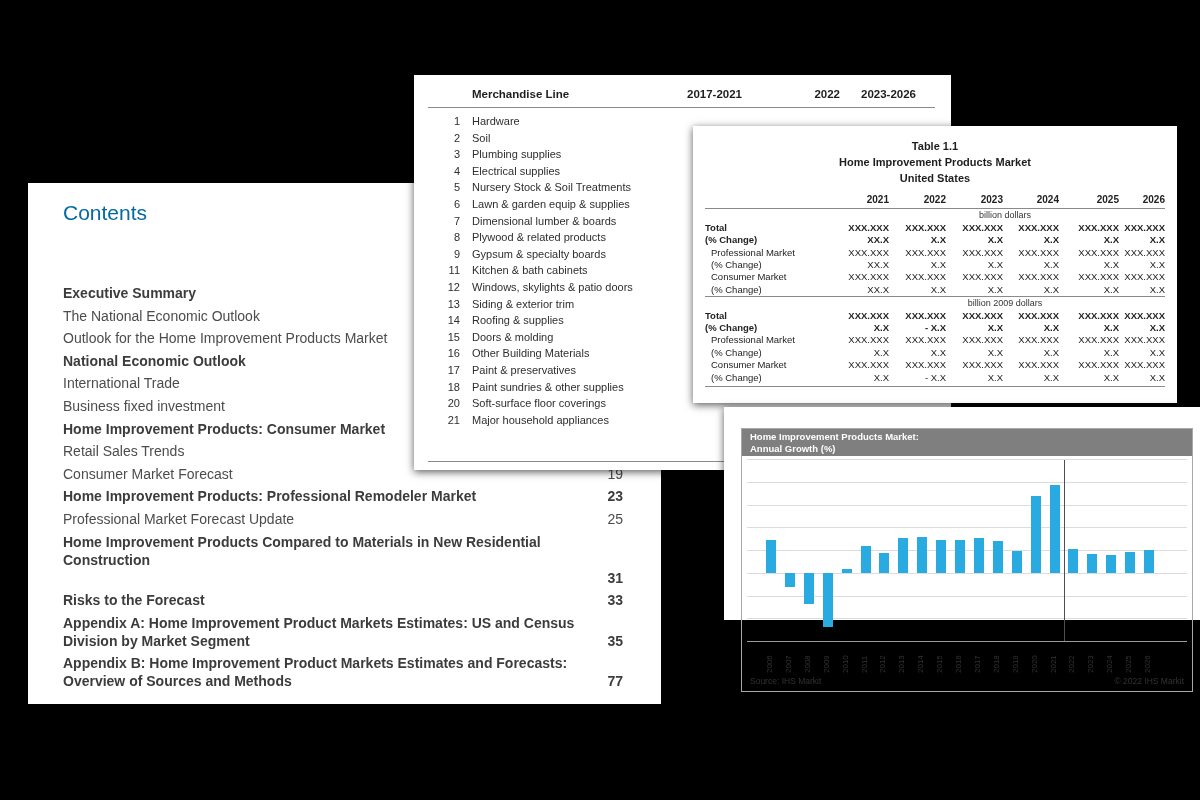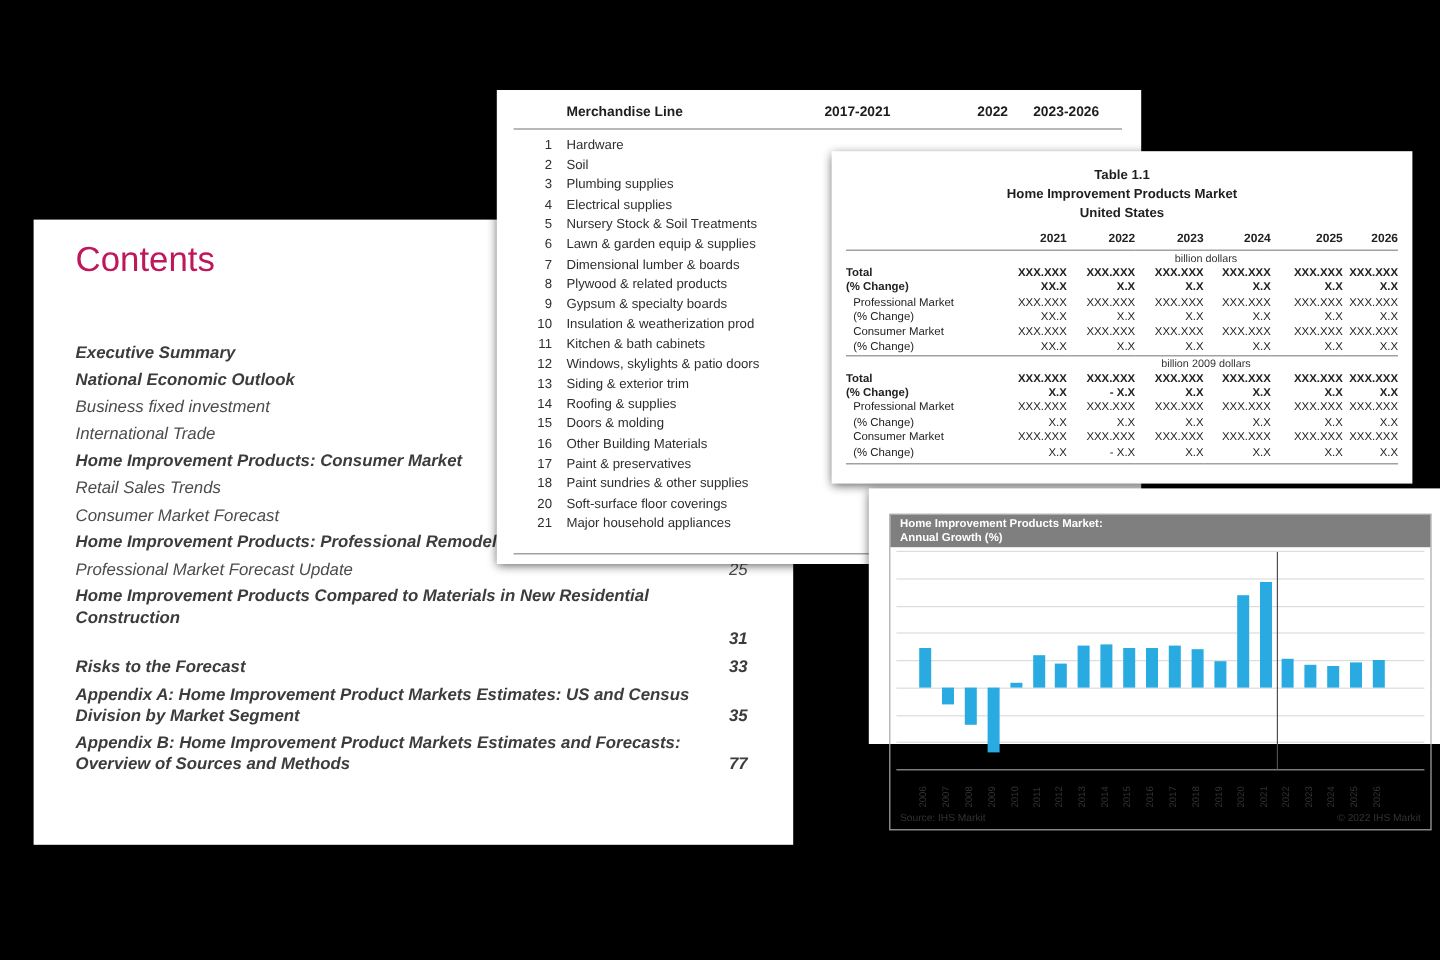--- a/index.html
+++ b/index.html
@@ -4,22 +4,22 @@
 <style>
   html,body{margin:0;padding:0;}
   body{
     width:1200px;height:800px;position:relative;background:#000;
     font-family:"Liberation Sans","DejaVu Sans",sans-serif;overflow:hidden;
   }
   .panel{position:absolute;background:#fff;box-shadow:0 2px 8px rgba(0,0,0,0.65);}
 
   
   #contents-panel{left:28px;top:183px;width:633px;height:521px;z-index:1;}
-  #contents-title{position:absolute;left:35px;top:18px;font-size:29px;color:#be185d;}
-  #contents-entries{position:absolute;left:35px;top:101px;width:560px;font-style:italic;}
+  #contents-title{position:absolute;left:35px;top:18px;font-size:21px;color:#0369a1;}
+  #contents-entries{position:absolute;left:35px;top:101px;width:560px;}
   .toc-entry{position:relative;font-size:14px;line-height:18px;margin-bottom:4.6px;color:#4c4c4c;padding-right:34px;}
   .toc-entry.bold{font-weight:bold;color:#3c3c3c;}
   .toc-page{position:absolute;right:0;bottom:0;}
   .toc-entry.page-newline{padding-right:0;}
   .toc-entry.page-newline .toc-page{position:static;display:block;text-align:right;}
 
   
   #merch-panel{left:414px;top:75px;width:537px;height:395px;z-index:2;}
   .merch-header{position:absolute;top:13px;font-weight:bold;font-size:11.5px;color:#1e1e1e;}
   #merch-col-name{left:58px;}
@@ -60,23 +60,25 @@
   #chart-source{position:absolute;left:8px;bottom:5px;font-size:8.5px;color:#333;}
   #chart-copyright{position:absolute;right:8px;bottom:5px;font-size:8.5px;color:#333;}
 </style>
 </head>
 <body>
 
 <div class="panel" id="contents-panel">
   <div id="contents-title">Contents</div>
   <div id="contents-entries">
       <div class="toc-entry bold"><span>Executive Summary</span></div>
+      <div class="toc-entry"><span>The National Economic Outlook</span></div>
+      <div class="toc-entry"><span>Outlook for the Home Improvement Products Market</span></div>
       <div class="toc-entry bold"><span>National Economic Outlook</span></div>
+      <div class="toc-entry"><span>International Trade</span></div>
       <div class="toc-entry"><span>Business fixed investment</span></div>
-      <div class="toc-entry"><span>International Trade</span></div>
       <div class="toc-entry bold"><span>Home Improvement Products: Consumer Market</span></div>
       <div class="toc-entry"><span>Retail Sales Trends</span></div>
       <div class="toc-entry"><span>Consumer Market Forecast</span><span class="toc-page">19</span></div>
       <div class="toc-entry bold"><span>Home Improvement Products: Professional Remodeler Market</span><span class="toc-page">23</span></div>
       <div class="toc-entry"><span>Professional Market Forecast Update</span><span class="toc-page">25</span></div>
       <div class="toc-entry bold page-newline"><span>Home Improvement Products Compared to Materials in New Residential Construction</span><span class="toc-page">31</span></div>
       <div class="toc-entry bold"><span>Risks to the Forecast</span><span class="toc-page">33</span></div>
       <div class="toc-entry bold"><span>Appendix A: Home Improvement Product Markets Estimates: US and Census Division by Market Segment</span><span class="toc-page">35</span></div>
       <div class="toc-entry bold"><span>Appendix B: Home Improvement Product Markets Estimates and Forecasts: Overview of Sources and Methods</span><span class="toc-page">77</span></div>
     </div>
@@ -91,21 +93,20 @@
   <div id="merch-list">
       <div class="merch-row"><span class="merch-num">1</span><span class="merch-label">Hardware</span></div>
       <div class="merch-row"><span class="merch-num">2</span><span class="merch-label">Soil</span></div>
       <div class="merch-row"><span class="merch-num">3</span><span class="merch-label">Plumbing supplies</span></div>
       <div class="merch-row"><span class="merch-num">4</span><span class="merch-label">Electrical supplies</span></div>
       <div class="merch-row"><span class="merch-num">5</span><span class="merch-label">Nursery Stock &amp; Soil Treatments</span></div>
       <div class="merch-row"><span class="merch-num">6</span><span class="merch-label">Lawn &amp; garden equip &amp; supplies</span></div>
       <div class="merch-row"><span class="merch-num">7</span><span class="merch-label">Dimensional lumber &amp; boards</span></div>
       <div class="merch-row"><span class="merch-num">8</span><span class="merch-label">Plywood &amp; related products</span></div>
       <div class="merch-row"><span class="merch-num">9</span><span class="merch-label">Gypsum &amp; specialty boards</span></div>
-      <div class="merch-row"><span class="merch-num">10</span><span class="merch-label">Insulation &amp; weatherization prod</span></div>
       <div class="merch-row"><span class="merch-num">11</span><span class="merch-label">Kitchen &amp; bath cabinets</span></div>
       <div class="merch-row"><span class="merch-num">12</span><span class="merch-label">Windows, skylights &amp; patio doors</span></div>
       <div class="merch-row"><span class="merch-num">13</span><span class="merch-label">Siding &amp; exterior trim</span></div>
       <div class="merch-row"><span class="merch-num">14</span><span class="merch-label">Roofing &amp; supplies</span></div>
       <div class="merch-row"><span class="merch-num">15</span><span class="merch-label">Doors &amp; molding</span></div>
       <div class="merch-row"><span class="merch-num">16</span><span class="merch-label">Other Building Materials</span></div>
       <div class="merch-row"><span class="merch-num">17</span><span class="merch-label">Paint &amp; preservatives</span></div>
       <div class="merch-row"><span class="merch-num">18</span><span class="merch-label">Paint sundries &amp; other supplies</span></div>
       <div class="merch-row"><span class="merch-num">20</span><span class="merch-label">Soft-surface floor coverings</span></div>
       <div class="merch-row"><span class="merch-num">21</span><span class="merch-label">Major household appliances</span></div>

